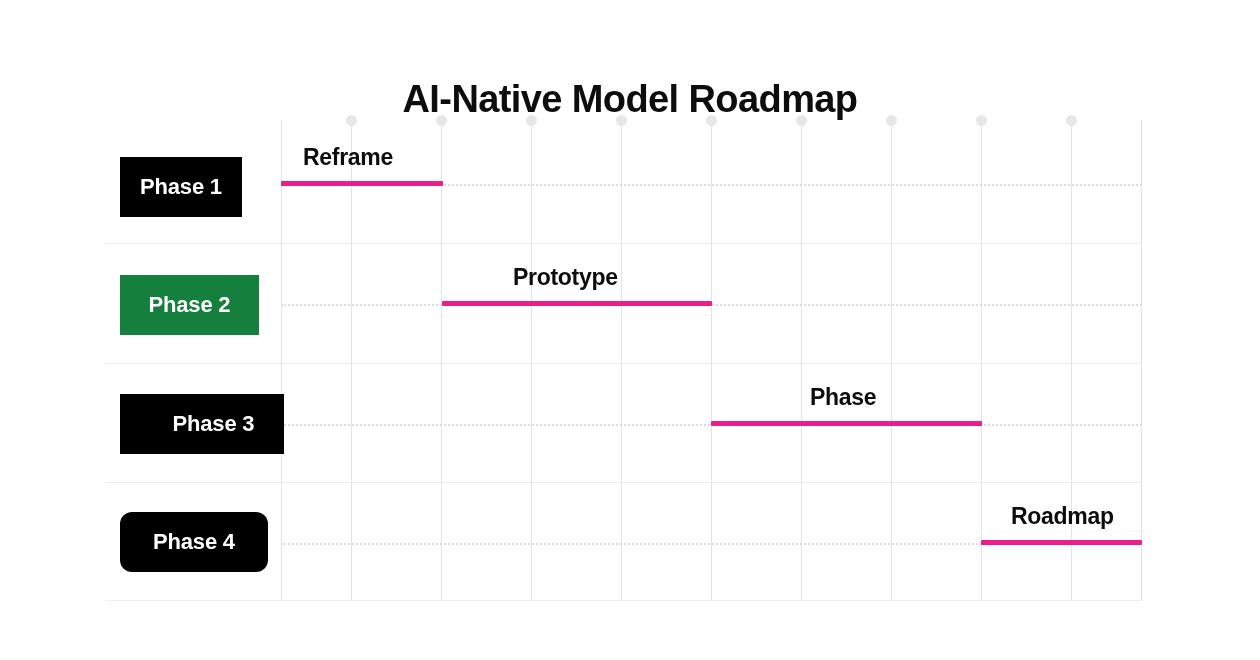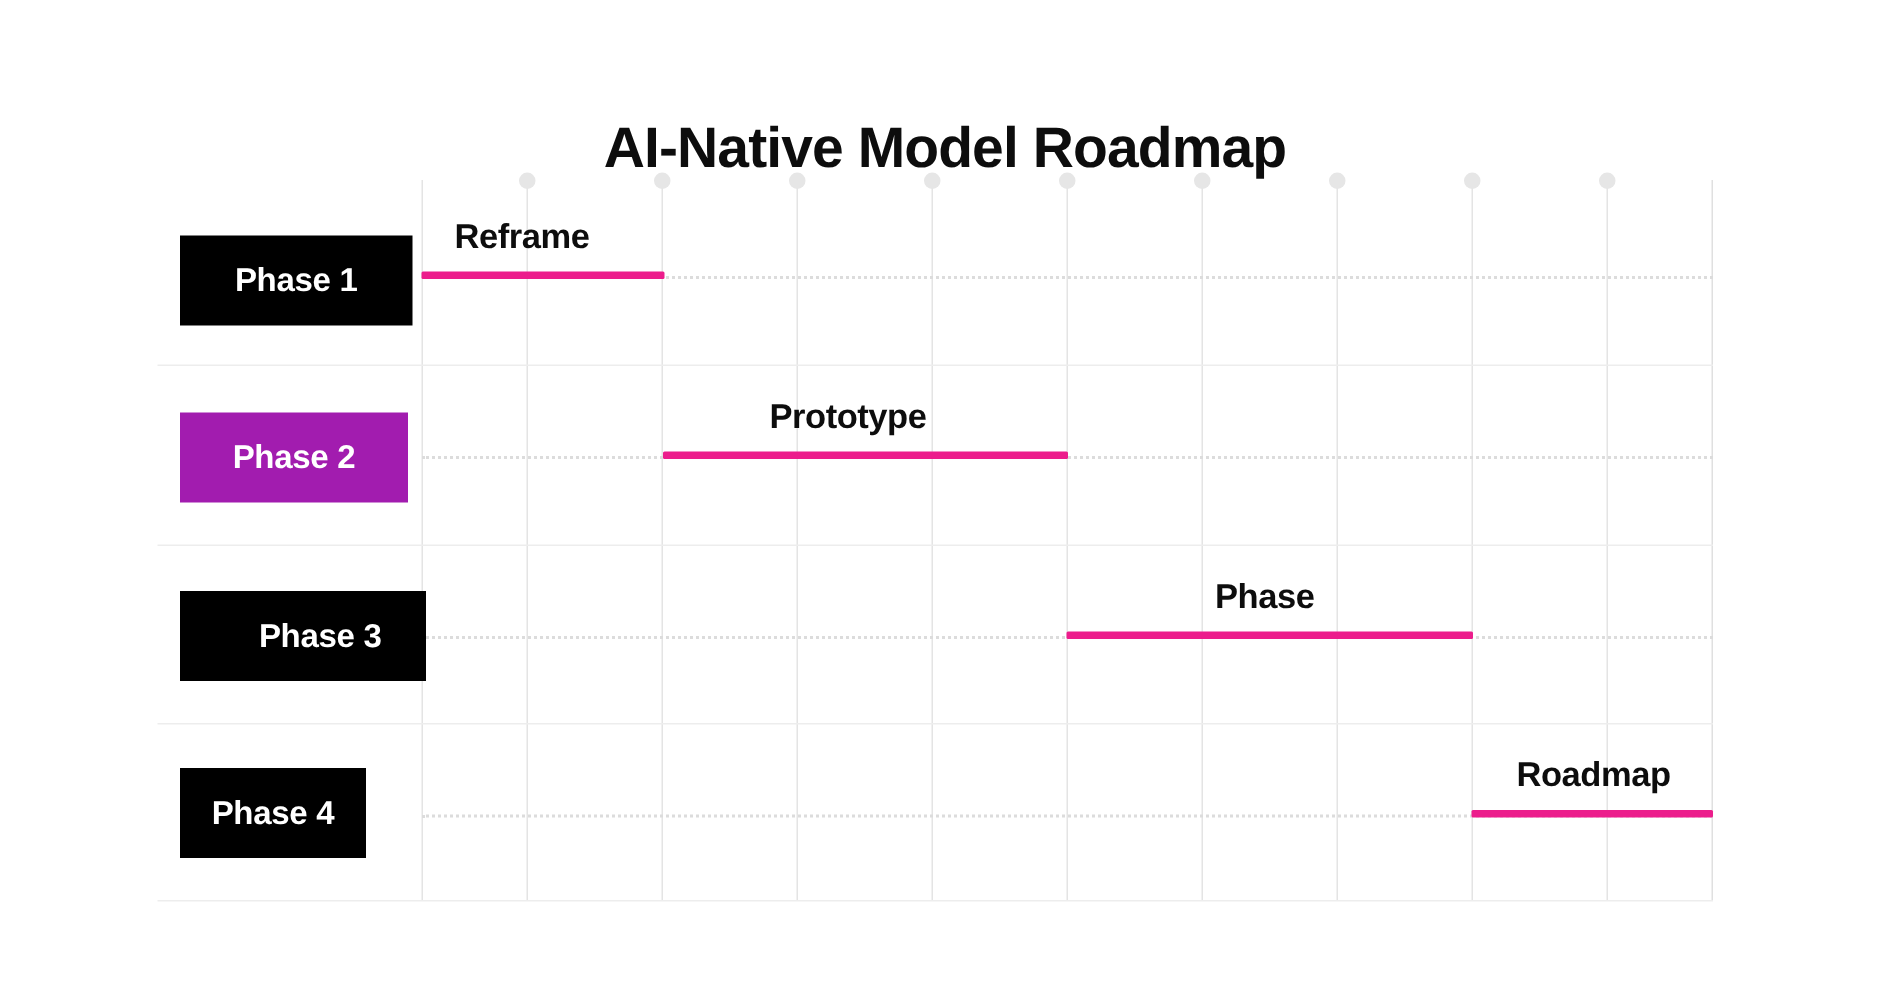--- a/index.html
+++ b/index.html
@@ -192,26 +192,26 @@
       <div class="task-label" style="left: 705px; top: 24px;">Phase</div>
     </div>
 
     <div class="row" style="top:359px;">
       <div class="baseline"></div>
       <div class="bar" style="left: 876px; width: 161px; background: rgb(236, 29, 140);"></div>
       <div class="task-label" style="left: 906px; top: 24px;">Roadmap</div>
     </div>
   </div>
 
-  <div class="phase-chip" style="left: 120px; top: 157px; width: 155px; background: rgb(0, 0, 0); color: rgb(255, 255, 255);">
+  <div class="phase-chip" style="left: 120px; top: 157px; width: 122px; background: rgb(0, 0, 0); color: rgb(255, 255, 255);">
     <span>Phase 1</span>
   </div>
-  <div class="phase-chip" style="left: 120px; top: 275px; width: 152px; background: #a21caf; color: rgb(255, 255, 255);">
+  <div class="phase-chip" style="left: 120px; top: 275px; width: 139px; background: #15803d; color: rgb(255, 255, 255);">
     <span>Phase 2</span>
   </div>
   <div class="phase-chip" style="left: 120px; top: 394px; width: 141px; background: rgb(0, 0, 0); color: rgb(255, 255, 255); padding-left: 23px;">
     <span>Phase 3</span>
   </div>
-  <div class="phase-chip" style="left: 120px; top: 512px; width: 124px; background: rgb(0, 0, 0); color: rgb(255, 255, 255);">
+  <div class="phase-chip" style="left: 120px; top: 512px; width: 148px; background: rgb(0, 0, 0); color: rgb(255, 255, 255); border-radius: 12px;">
     <span>Phase 4</span>
   </div>
 
 </div>
 
 </body></html>

